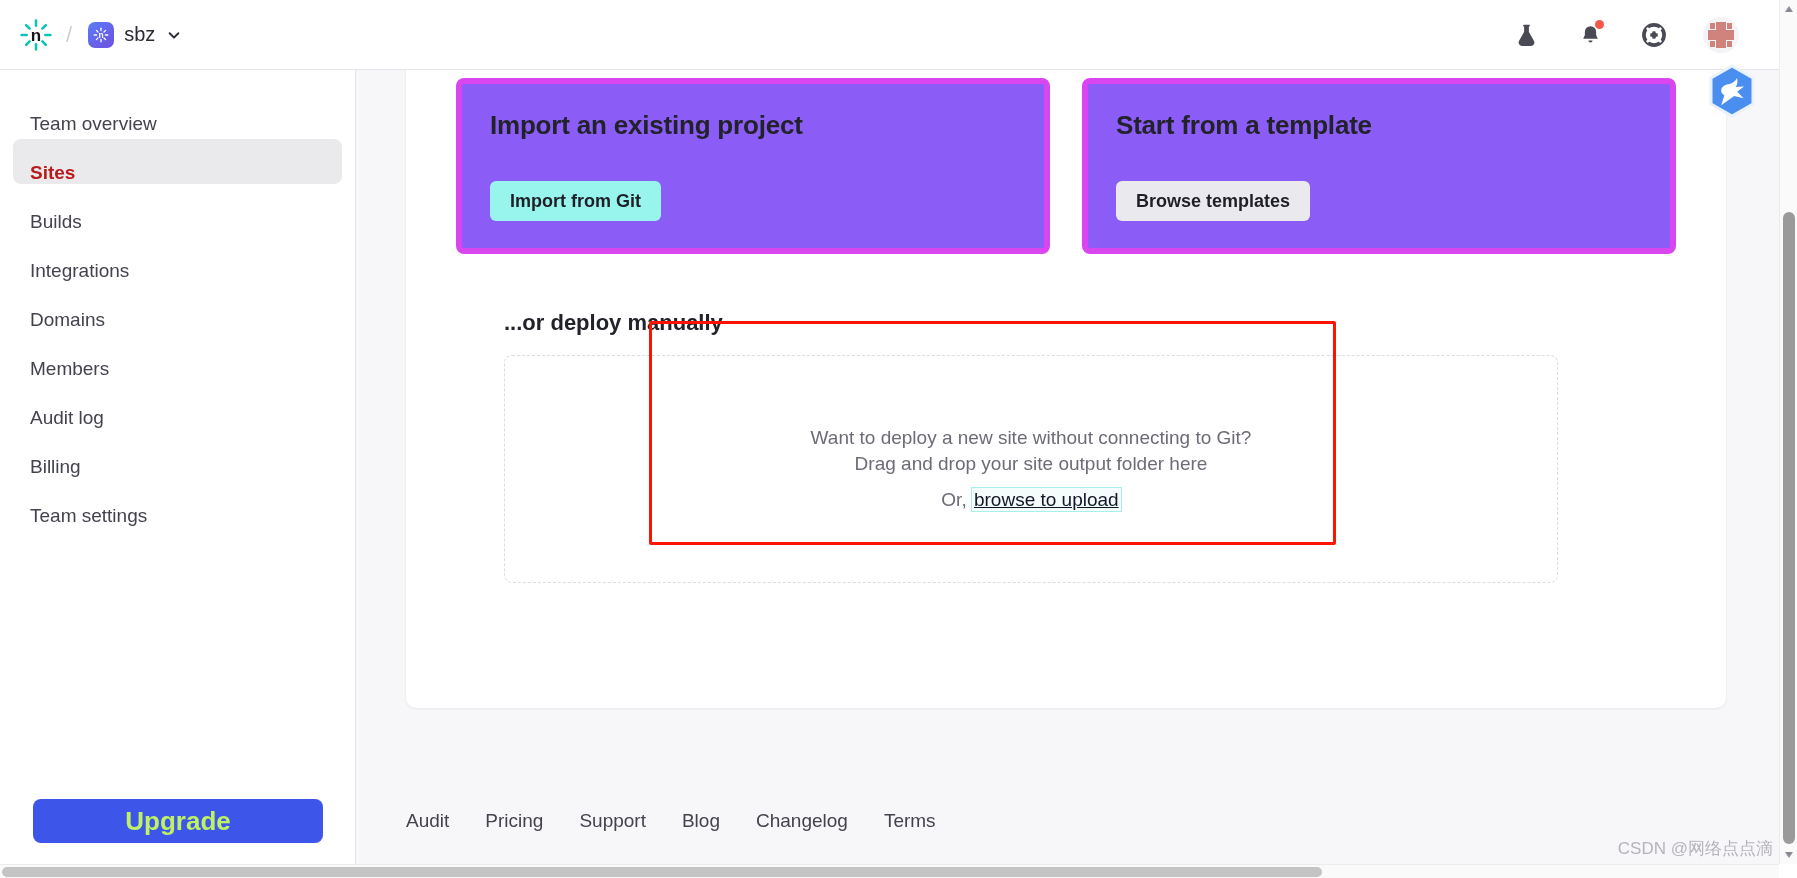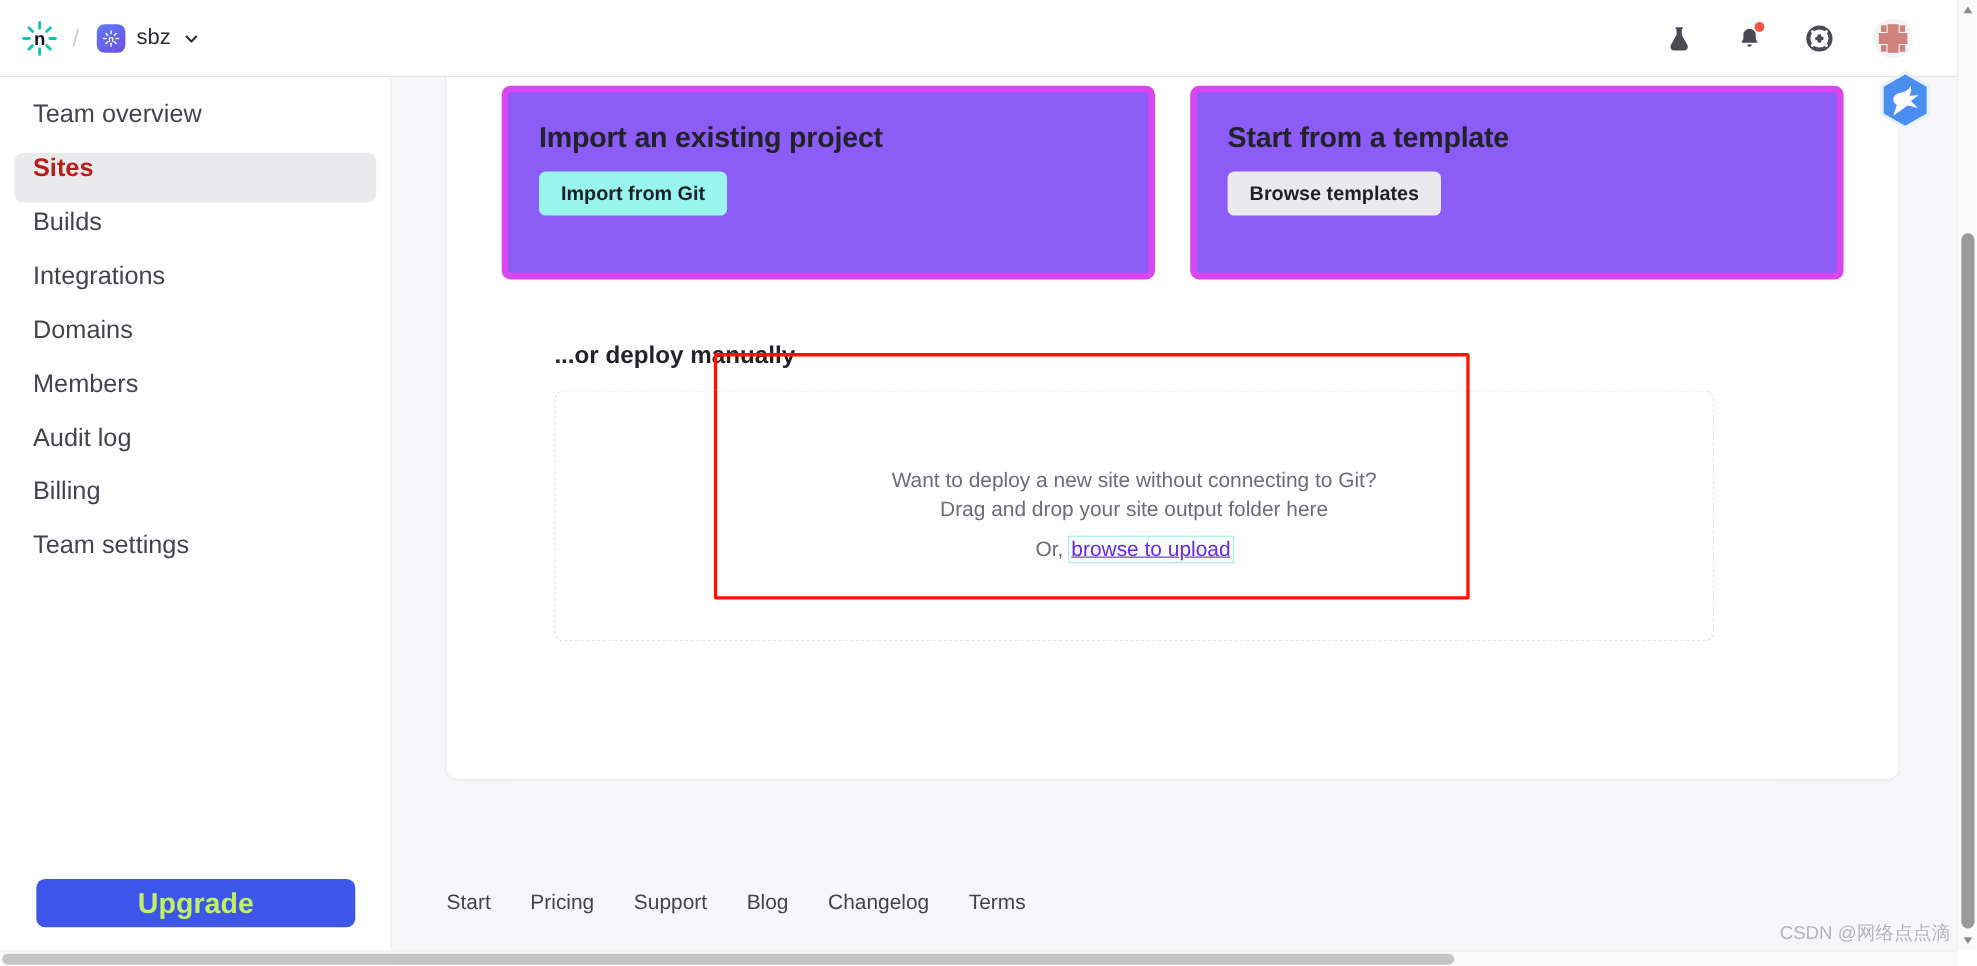--- a/index.html
+++ b/index.html
@@ -73,23 +73,23 @@
   
   .sidebar {
     position: absolute; top: 70px; left: 0;
     width: 356px; height: 808px;
     background: #ffffff;
     border-right: 1px solid #e3e3e8;
   }
   .nav { padding-top: 16px; }
   .nav-item {
     height: 45px; margin: 4px 13px; padding: 0 17px;
-    display: flex; align-items: flex-start;
+    display: flex; align-items: flex-end;
     border-radius: 8px; cursor: pointer;
-    font-size: 23px; color: #43434d; font-weight: 400;
+    font-size: 19px; color: #43434d; font-weight: 400;
   }
   .nav-item.active { background: #eaeaec; color: #b91c1c; font-weight: 700; }
   .upgrade-wrap { position: absolute; bottom: 35px; left: 0; width: 356px; padding: 0 33px; }
   .upgrade-btn {
     width: 100%; height: 44px; border: none; border-radius: 8px;
     background: #3d55e8; color: #bef264;
     font-size: 26px; font-weight: 700; cursor: pointer;
     font-family: "Liberation Sans", sans-serif;
   }
 
@@ -104,21 +104,21 @@
   }
   .cards { position: absolute; top: 128px; left: 0; width: 100%;
     display: flex; gap: 32px; padding: 0 50px; }
   .card {
     flex: 1; height: 176px;
     border: 6px solid #d946ef; border-radius: 8px;
     padding: 26px 28px; background: #8b5cf6;
   }
   .card-title { font-size: 26px; font-weight: 700; color: #22222a; letter-spacing: -.2px; }
   .card-btn {
-    margin-top: 15px; height: 40px; padding: 0 20px;
+    margin-top: 40px; height: 40px; padding: 0 20px;
     border: none; border-radius: 6px; cursor: pointer;
     font-size: 18px; font-weight: 700; color: #1f1f27;
     font-family: "Liberation Sans", sans-serif;
   }
   .btn-teal { background: #97f5ed; }
   .btn-gray { background: #eaeaee; }
 
   .manual-title {
     position: absolute; top: 360px; left: 98px;
     font-size: 22px; font-weight: 700; color: #22222a;
@@ -126,21 +126,21 @@
   .dropzone {
     position: absolute; top: 405px; left: 98px;
     width: 1054px; height: 228px;
     border: 1px dashed #dcdce3; border-radius: 8px;
     display: flex; flex-direction: column;
     align-items: center; justify-content: center; gap: 4px;
   }
   .dz-line { font-size: 19px; color: #6c6c76; }
   .dz-last { font-size: 19px; color: #6c6c76; margin-top: 10px; }
   .dz-link {
-    color: #6d28d9; text-decoration: underline; cursor: pointer;
+    color: #0f172a; text-decoration: underline; cursor: pointer;
     outline: 1px solid #a5f0e8; background: #f4fdfc; padding: 1px 2px;
   }
 
   
   .annot {
     position: absolute; left: 649px; top: 321px;
     width: 687px; height: 224px;
     border: 3px solid #fe1300; border-radius: 2px;
     pointer-events: none; z-index: 30;
   }
@@ -334,21 +334,21 @@
         <div class="dz-last">
           <span>Or,</span>
           <span class="dz-link">browse to upload</span>
         </div>
       </div>
 
     </div>
   </div>
 
   <div class="footer">
-    <a>Start</a>
+    <a>Audit</a>
     <a>Pricing</a>
     <a>Support</a>
     <a>Blog</a>
     <a>Changelog</a>
     <a>Terms</a>
   </div>
 
   <div class="annot"></div>
 
   <div class="vscroll">

